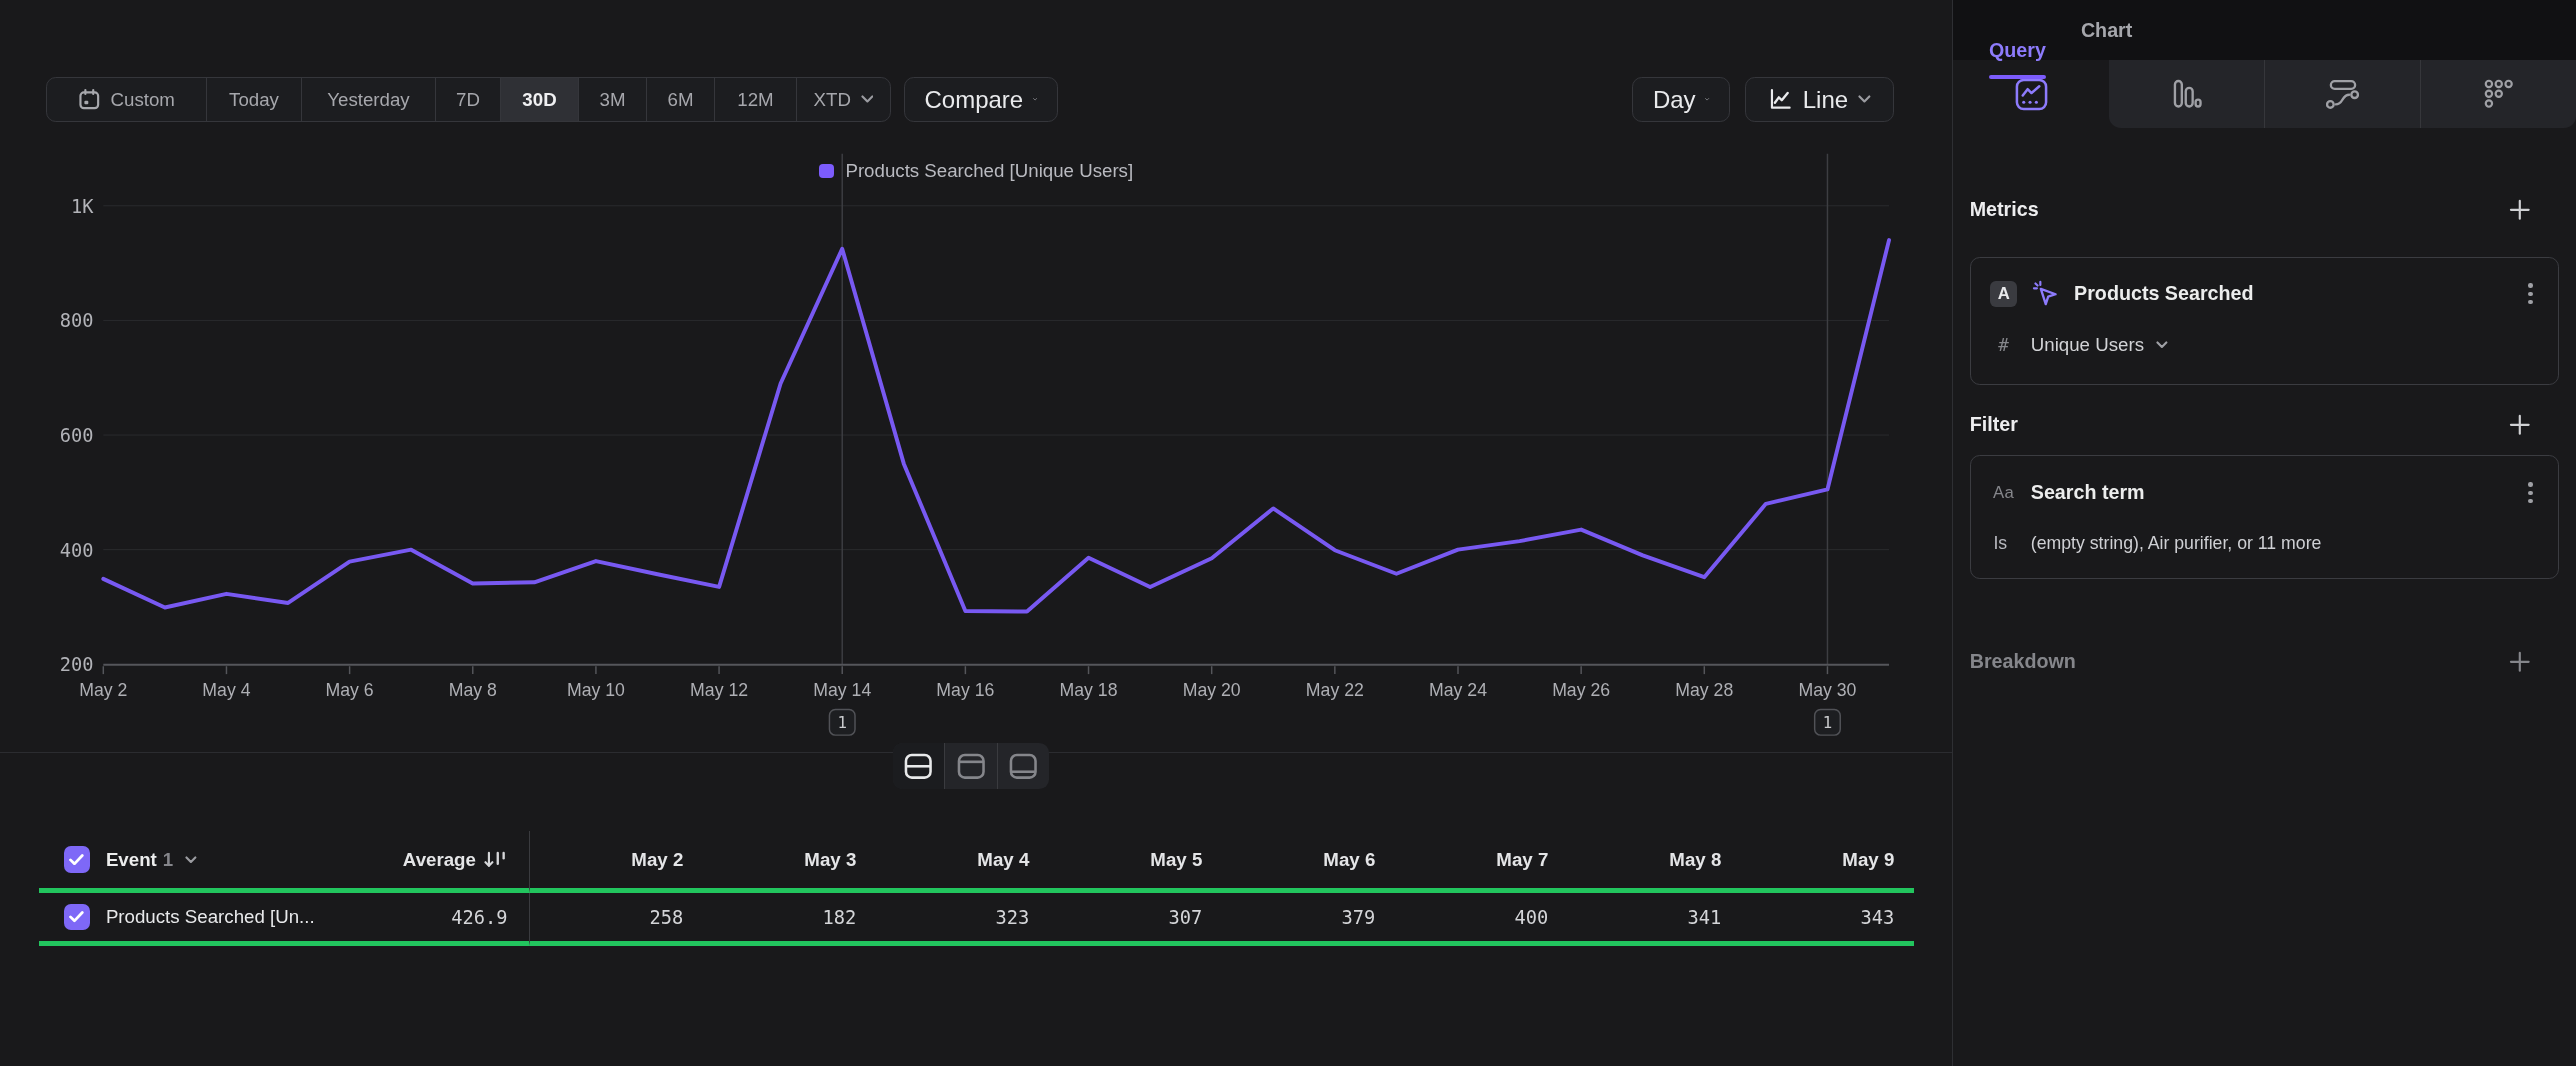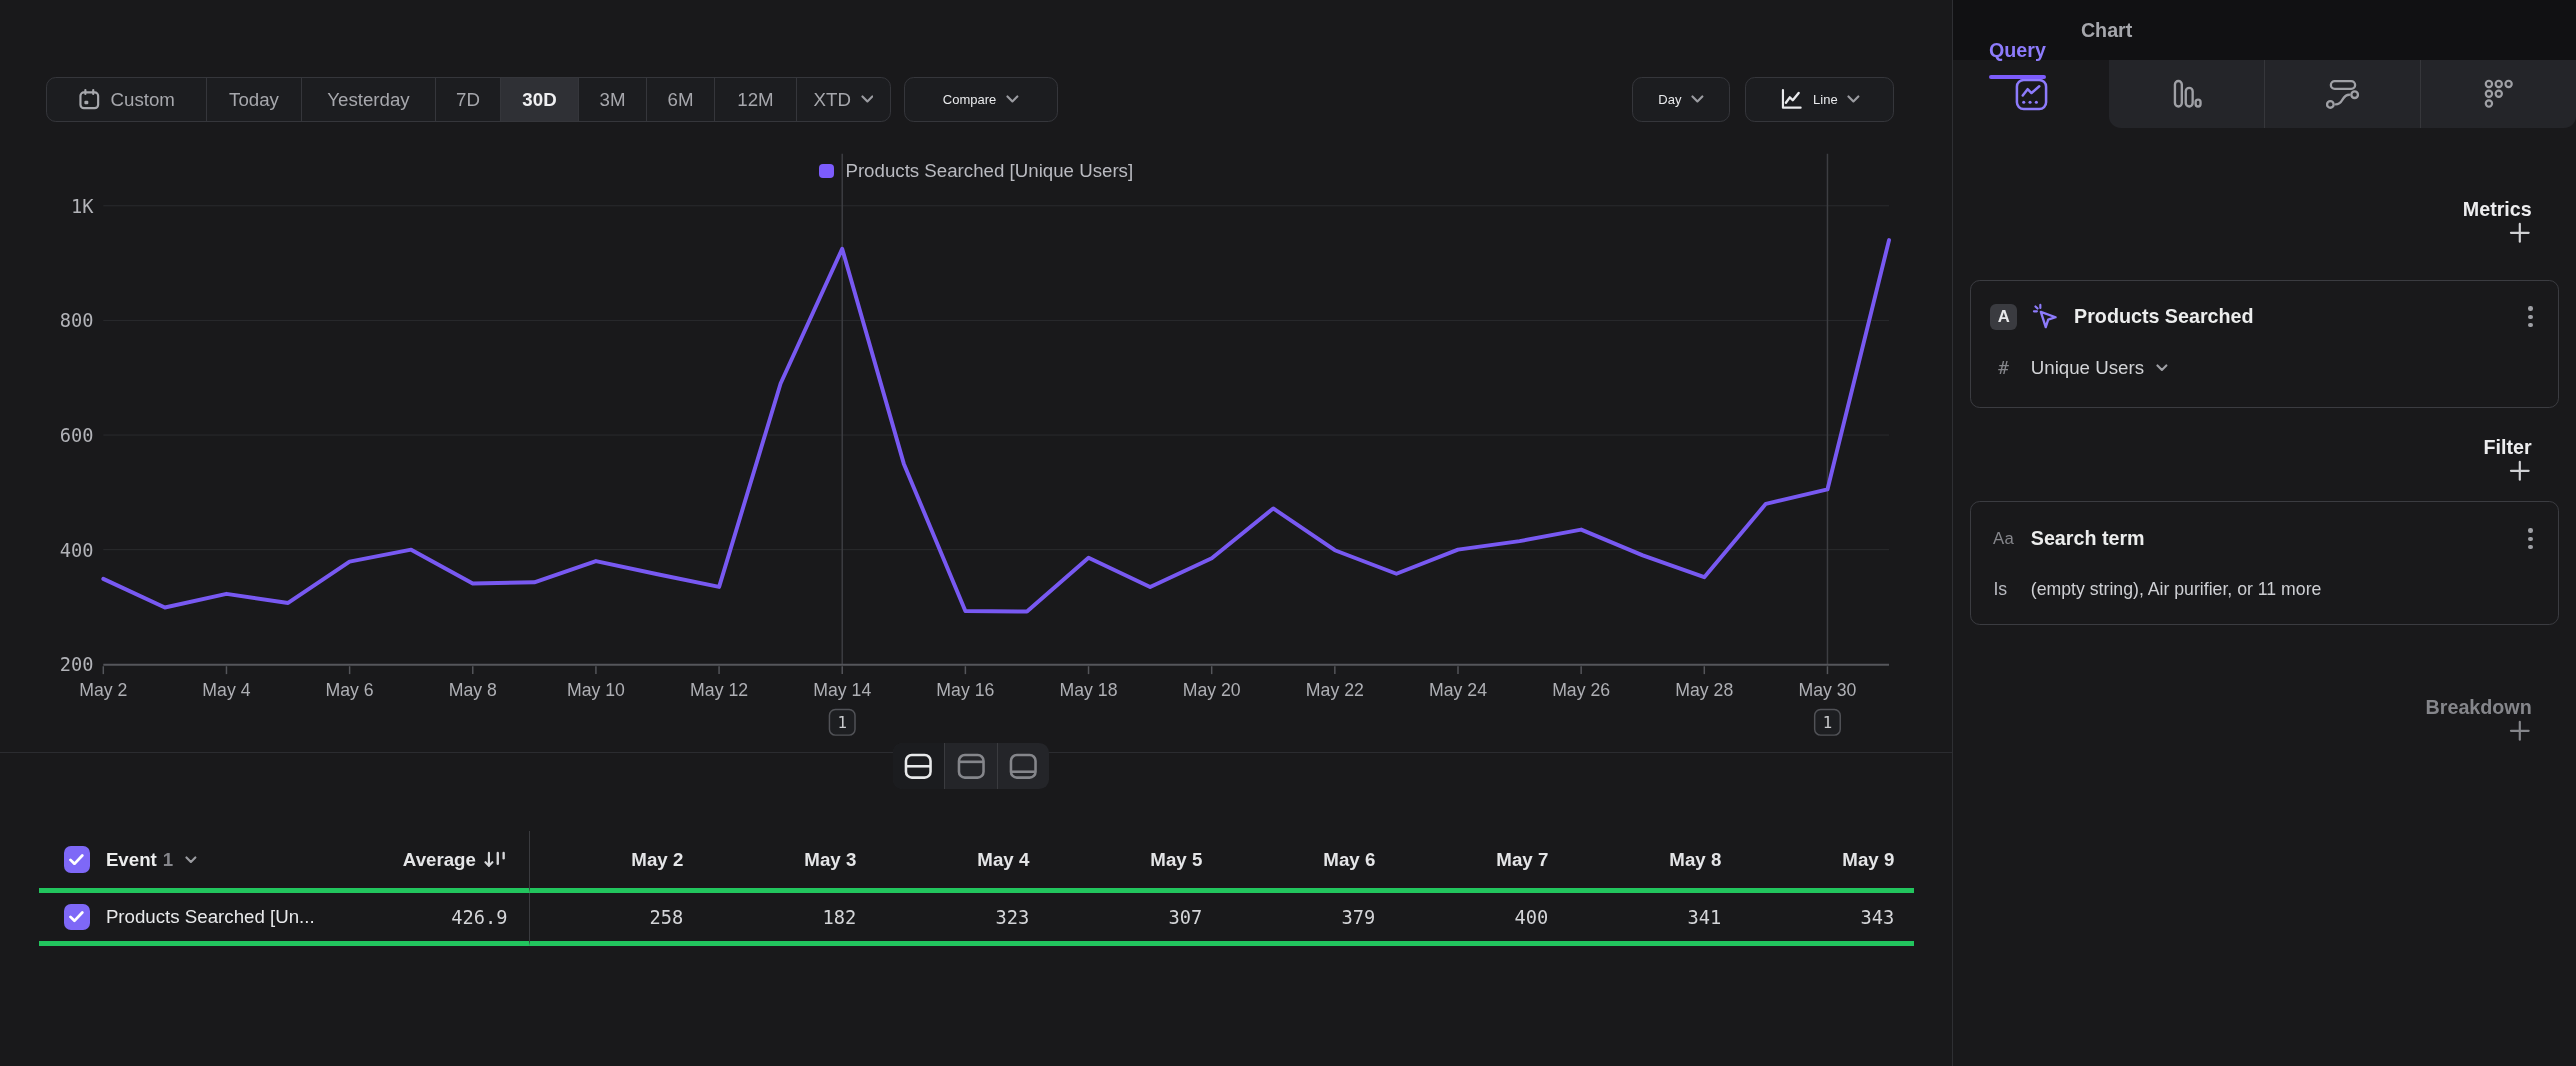--- a/index.html
+++ b/index.html
@@ -14,21 +14,21 @@
   #app{position:relative;width:2576px;height:1067px;background:var(--bg);}
   .main{position:absolute;left:0;top:0;width:1952px;height:1067px;overflow:hidden;}
 
   
   .toolbar{position:absolute;left:46px;top:77px;width:1848px;height:45px;display:flex;justify-content:space-between;align-items:center;gap:13px;}
   .tb-left,.tb-right{display:flex;align-items:center;height:45px;}
   .date-seg{display:flex;height:45px;border:1px solid var(--border-btn);border-radius:9.8px;background:var(--seg-bg);overflow:hidden;}
   .seg{display:flex;align-items:center;justify-content:center;gap:9.8px;height:100%;font-size:18.7px;color:var(--text-mid);border-right:1px solid var(--border-btn);cursor:pointer;white-space:nowrap;}
   .seg:last-child{border-right:none;}
   .seg.active{background:var(--seg-active);color:var(--text-hi);font-weight:bold;}
-  .btn{display:flex;align-items:center;justify-content:center;gap:9.8px;height:45px;border:1px solid var(--border-btn);border-radius:9.8px;background:var(--seg-bg);font-size:13px;color:#e9eaec;padding:0 19.7px;cursor:pointer;white-space:nowrap;}
+  .btn{display:flex;align-items:center;justify-content:center;gap:9.8px;height:45px;border:1px solid var(--border-btn);border-radius:9.8px;background:var(--seg-bg);font-size:24px;color:#e9eaec;padding:0 19.7px;cursor:pointer;white-space:nowrap;}
   .btn.compare{margin-left:12.8px;width:154px;}
   .btn.day{width:98px;}
   .btn.linebtn{width:149px;margin-left:14.8px;}
   .chev{display:inline-block;}
 
   
   .legend{position:absolute;left:0;top:160px;width:1952px;display:flex;justify-content:center;align-items:center;gap:11.8px;}
   .legend-swatch{width:14.8px;height:14.8px;border-radius:3.9px;background:var(--purple);}
   .legend-label{font-size:18.7px;color:#b9bac0;}
 
@@ -62,21 +62,21 @@
   .panel-tabs{height:60px;background:var(--bg-top);display:flex;align-items:center;gap:35px;padding-left:36px;}
   .ptab{position:relative;height:100%;display:flex;align-items:center;font-size:19.7px;font-weight:bold;color:var(--text-mid);cursor:pointer;}
   .ptab.active{color:#8d7bfc;margin-top:40px;}
   .ptab.active::after{content:"";position:absolute;left:0;right:0;bottom:1px;height:3.9px;border-radius:2px;background:#7c5cfc;}
   .ct-strip{height:68px;display:flex;}
   .ct-tab{width:156px;display:flex;align-items:center;justify-content:center;cursor:pointer;}
   .ct-group{width:467px;display:flex;background:var(--tabgroup);border-radius:0 0 11.8px 11.8px;overflow:hidden;}
   .ct-group .ct-tab{flex:1;border-right:1px solid #36373b;}
   .ct-group .ct-tab:last-child{border-right:none;}
   .panel-body{padding:0 16.7px;}
-  .section-head{display:flex;align-items:flex-end;justify-content:space-between;padding-right:27.6px;flex-direction:column;}
+  .section-head{display:flex;align-items:flex-start;justify-content:space-between;padding-right:27.6px;}
   .section-title{font-size:19.7px;font-weight:bold;color:#ededef;}
   .section-head.dim .section-title{color:var(--text-dim);}
   .head-metrics{margin-top:70px;}
   .head-filter{margin-top:28.5px;}
   .head-breakdown{margin-top:71px;}
   .plus-btn{cursor:pointer;display:flex;align-items:center;}
   .card{border:1px solid var(--card-border);border-radius:9.8px;padding:21.6px 19.7px 0 19.7px;}
   .card-metric{margin-top:35px;height:128px;}
   .card-filter{margin-top:18.7px;height:124px;}
   .card-row1{display:flex;align-items:center;gap:13.8px;height:29.5px;}

